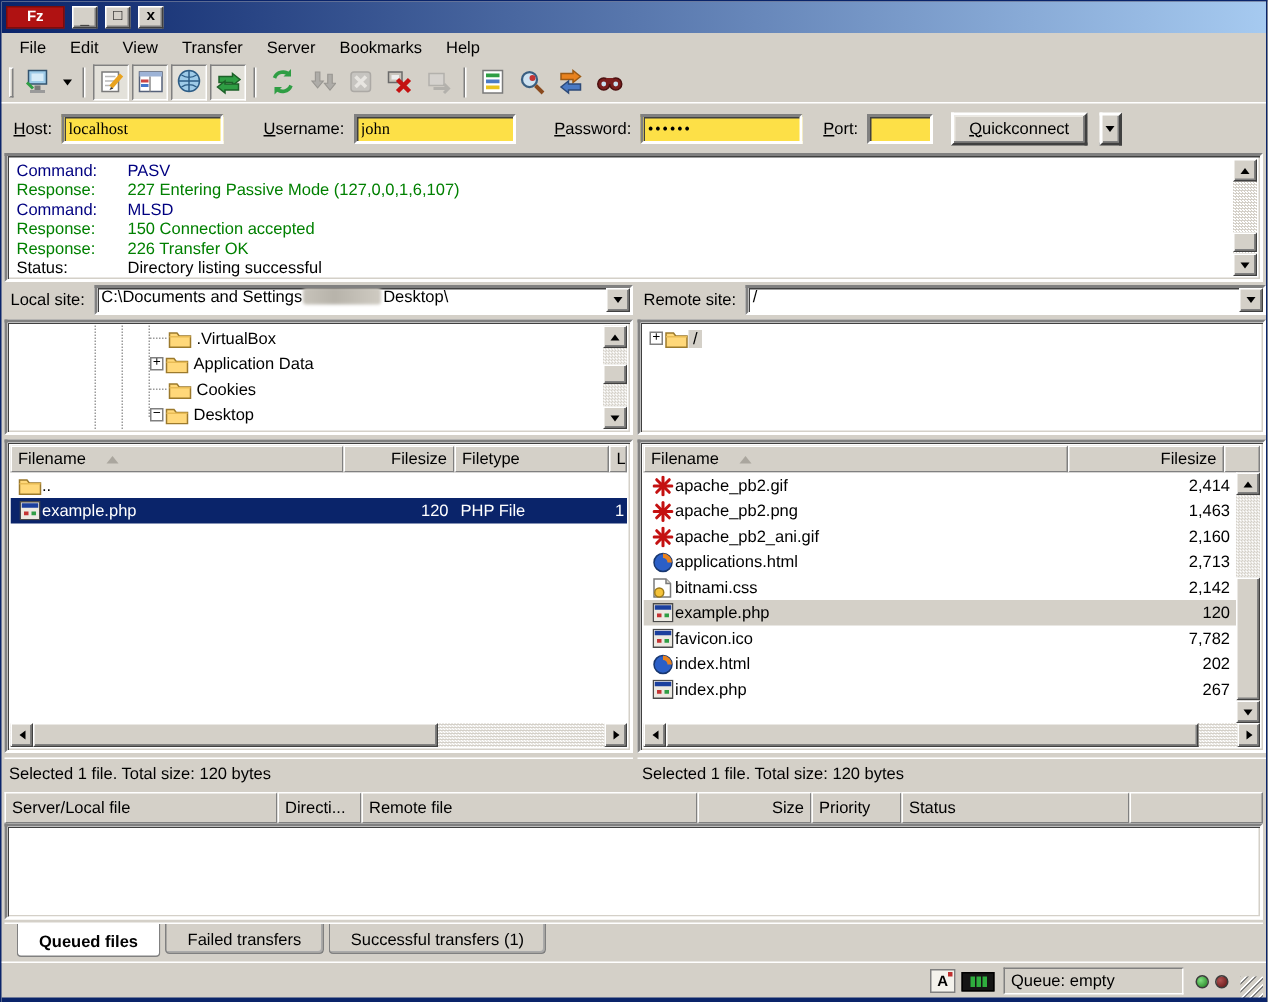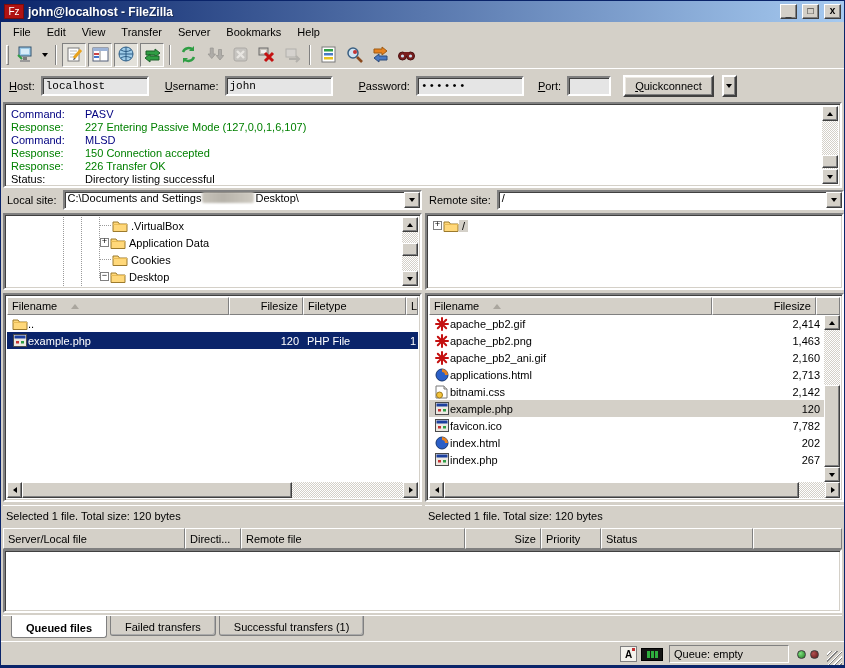--- a/index.html
+++ b/index.html
@@ -6,21 +6,21 @@
   *{box-sizing:border-box;}
   #window{
     position:relative;width:845px;height:668px;background:#d4d0c8;
     font-family:"Liberation Sans",sans-serif;font-size:11px;color:#000;
     overflow:hidden;border-left:1px solid #0a246a;border-right:1px solid #0a246a;border-top:1px solid #0a246a;
   }
   
   .titlebar{position:absolute;top:0;left:0;right:0;height:21px;
     background:linear-gradient(to right,#0a246a,#a6caf0);
     display:flex;align-items:center;padding:0 3px;gap:4px;}
-  .fz-icon{width:20px;height:15px;background:#b01212;color:#fff;font-weight:normal;
+  .fz-icon{width:39px;height:15px;background:#b01212;color:#fff;font-weight:bold;
     font-size:10px;display:flex;align-items:center;justify-content:center;border:1px solid #7a0c0c;}
   .title-text{color:#fff;font-weight:bold;font-size:12px;flex:1;white-space:nowrap;
     text-shadow:1px 1px 0 rgba(0,0,0,.35);}
   .winbtn{width:17px;height:15px;background:#d4d0c8;border:1px solid;
     border-color:#fff #404040 #404040 #fff;box-shadow:inset -1px -1px 0 #808080;
     display:flex;align-items:center;justify-content:center;font-size:10px;font-weight:bold;
     font-family:"Liberation Mono",monospace;line-height:1;margin-left:1px;}
   .winbtn.min span{position:relative;top:3px;}
   
   .menubar{position:absolute;top:21px;left:0;right:0;height:19px;display:flex;align-items:center;padding-left:4px;}
@@ -32,22 +32,22 @@
   .tb-btn{width:24px;height:24px;display:flex;align-items:center;justify-content:center;margin:0 1px;}
   .tb-btn.pressed{border:1px solid;border-color:#808080 #fff #fff #808080;background:#e3e1da;}
   .tb-btn.disabled svg{filter:grayscale(1) opacity(.45);}
   .tb-drop{width:13px;height:22px;display:flex;align-items:center;justify-content:center;}
   .tb-sep{width:2px;height:20px;border-left:1px solid #808080;border-right:1px solid #fff;margin:0 4px;}
   .arr-dn{width:0;height:0;border-left:3px solid transparent;border-right:3px solid transparent;border-top:4px solid #000;}
   
   .quickbar{position:absolute;top:68px;left:0;right:0;height:33px;display:flex;align-items:center;padding-left:8px;gap:6px;}
   .ql{display:inline-block;}
   .ql::first-letter{text-decoration:underline;}
-  .qc-input{height:20px;background:#e5e5e5;border:2px solid;border-color:#808080 #fff #fff #808080;
-    box-shadow:inset 1px 1px 0 #404040;padding:2px 3px;font-family:Liberation Mono, monospace;font-size:11px;}
+  .qc-input{height:20px;background:#fde047;border:2px solid;border-color:#808080 #fff #fff #808080;
+    box-shadow:inset 1px 1px 0 #404040;padding:2px 3px;font-family:Liberation Serif, serif;font-size:11px;}
   .qc-btn{height:22px;padding:0 10px;background:#d4d0c8;border:2px solid;border-color:#fff #404040 #404040 #fff;
     box-shadow:inset -1px -1px 0 #808080,inset 1px 1px 0 #ece9e2;font-weight:bold;display:flex;align-items:center;}
   .qc-btn .lbl{display:inline-block;font-weight:normal;}
   .qc-btn .lbl::first-letter{text-decoration:underline;}
   .qc-drop{width:15px;height:22px;background:#d4d0c8;border:2px solid;border-color:#fff #404040 #404040 #fff;
     box-shadow:inset -1px -1px 0 #808080;display:flex;align-items:center;justify-content:center;margin-left:2px;}
   
   .sunken{background:#fff;border:2px solid;border-color:#808080 #fff #fff #808080;
     box-shadow:inset 1px 1px 0 #404040,inset -1px -1px 0 #d4d0c8;}
   
@@ -149,21 +149,20 @@
     background:repeating-linear-gradient(135deg,transparent 0 2px,#fff 2px 3px,#808080 3px 4px);}
   .bottom-edge{position:absolute;left:0;right:0;bottom:0;height:3px;background:#0a246a;}
 </style>
 </head>
 <body>
 
 <div id="window">
 
   <div class="titlebar">
     <div class="fz-icon">Fz</div>
-    <div class="title-text">john@localhost - FileZilla</div>
     <div class="winbtn min">
         <span>_</span>
       </div>
     <div class="winbtn">
         <span>□</span>
       </div>
     <div class="winbtn">
         <span>x</span>
       </div>
   </div>
@@ -285,21 +284,21 @@
           <rect x="7" y="7" width="5" height="4" fill="#7a1e1e"></rect>
           <circle cx="5.5" cy="11" r="1.6" fill="#c9dff0"></circle>
           <circle cx="13.5" cy="11" r="1.6" fill="#c9dff0"></circle>
         </svg>
       </div>
     </div>
 
   <div class="quickbar">
     <span class="ql">Host:</span>
     <input class="qc-input" style="width: 108px;" value="localhost">
-    <span class="ql" style="margin-left:10px">Username:</span>
+    <span class="ql" style="margin-left:21px">Username:</span>
     <input class="qc-input" style="width: 108px;" value="john">
     <span class="ql" style="margin-left:20px">Password:</span>
     <input class="qc-input" style="width: 108px; letter-spacing: 1px;" value="••••••">
     <span class="ql" style="margin-left:8px">Port:</span>
     <input class="qc-input" style="width: 44px;" value="">
     <div class="qc-btn" style="margin-left:6px">
       <span class="lbl">Quickconnect</span>
     </div>
     <div class="qc-drop">
         <span class="arr-dn"></span>

